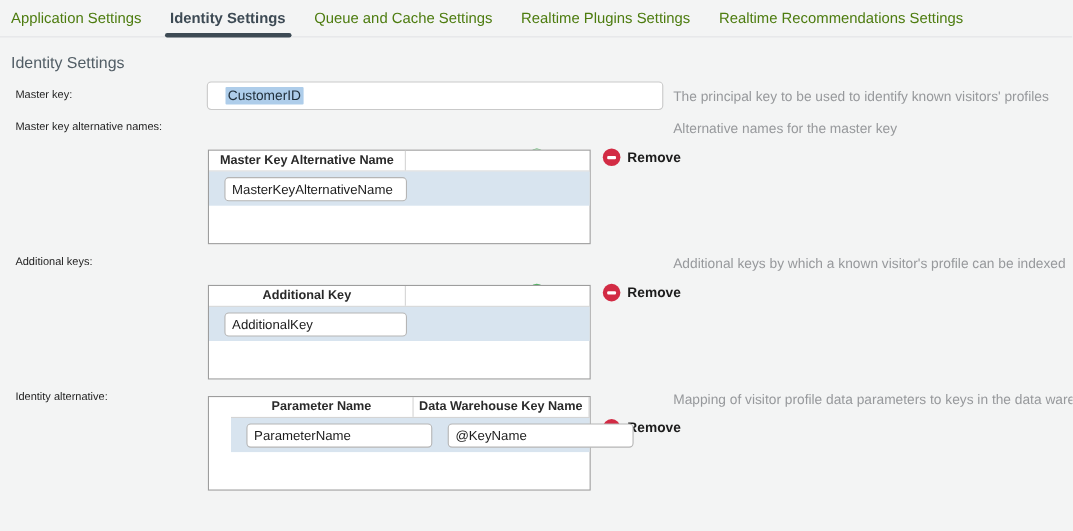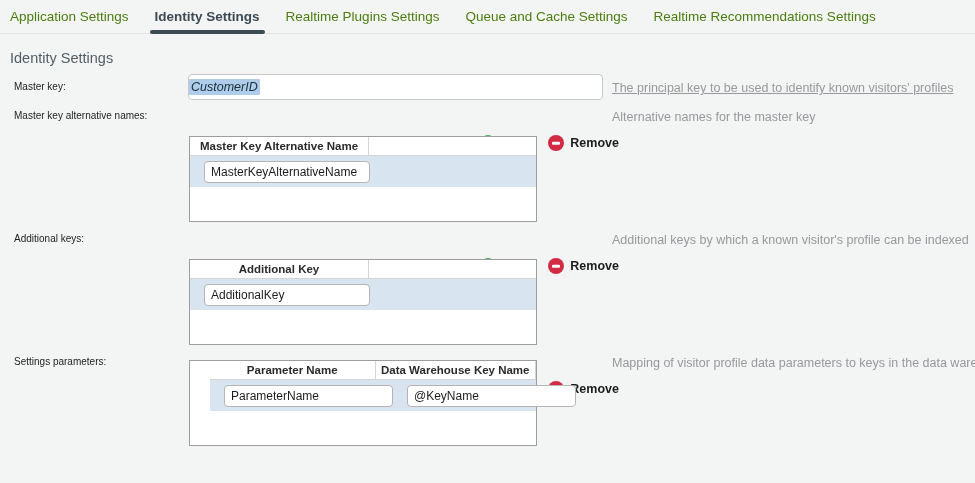--- a/index.html
+++ b/index.html
@@ -35,30 +35,30 @@
 
   
   .lbl { position:absolute; left:14px; font-size:10px; color:#1e1e1e; white-space:nowrap; }
   .lbl-master { top:81px; }
   .lbl-alt    { top:110px; }
   .lbl-addkey { top:233px; }
   .lbl-param  { top:356px; }
 
   
   .desc { position:absolute; left:612px; font-size:12.5px; color:#97999c; white-space:nowrap; }
-  .desc-master { top:81px;text-decoration:underline; }
+  .desc-master { top:81px; }
   .desc-alt    { top:110px; }
   .desc-addkey { top:233px; }
   .desc-param  { top:356px; }
 
   
   .master-input {
     position:absolute; left:188px; top:74px; width:415px; height:26px;
     background:#fff; border:1px solid #c9c9c9; border-radius:4px;
-    display:flex; align-items:center; padding-left:0; font-size:12.5px;font-style:italic;
+    display:flex; align-items:center; padding-left:16px; font-size:12.5px;
   }
   .selection { background:#aecdea; padding:1px 2px; border-radius:1px; color:#21303c; }
 
   
   .toolbar { position:absolute; left:480px; display:flex; align-items:flex-end; gap:22px;margin-top:28px; }
   .tb-alt    { top:107px; }
   .tb-addkey { top:230px; }
   .tb-param  { top:353px; }
   .btn { display:flex; align-items:center; gap:6px; font-size:12.5px; font-weight:700; color:#1c1c1c; cursor:pointer; }
   .ico { width:16px; height:16px; border-radius:50%; position:relative; display:inline-block; flex:none; }
@@ -102,22 +102,22 @@
   }
   .w166 { width:166px; }
   .w181 { width:181px; }
 </style>
 </head>
 <body>
 
 <div class="tabbar">
   <div class="tab">Application Settings</div>
   <div class="tab active">Identity Settings</div>
+  <div class="tab">Queue and Cache Settings</div>
   <div class="tab">Realtime Plugins Settings</div>
-  <div class="tab">Queue and Cache Settings</div>
   <div class="tab">Realtime Recommendations Settings</div>
 </div>
 
 <div class="page-title">Identity Settings</div>
 
 <div class="lbl lbl-master">Master key:</div>
 <div class="master-input">
   <span class="selection">CustomerID</span>
 </div>
 <div class="desc desc-master">The principal key to be used to identify known visitors' profiles</div>
@@ -159,21 +159,21 @@
 <div class="dtable t2">
   <div class="thead">
     <div class="th th-main">Additional Key</div>
     <div class="th th-rest"></div>
   </div>
   <div class="trow">
     <input class="cell-input w166" value="AdditionalKey" style="">
   </div>
 </div>
 
-<div class="lbl lbl-param">Settings parameters:</div>
+<div class="lbl lbl-param">Identity alternative:</div>
 <div class="toolbar tb-param">
   <div class="btn">
     <span class="ico ico-add"></span>
     <span>Add</span>
   </div>
   <div class="btn">
     <span class="ico ico-remove"></span>
     <span>Remove</span>
   </div>
 </div>

